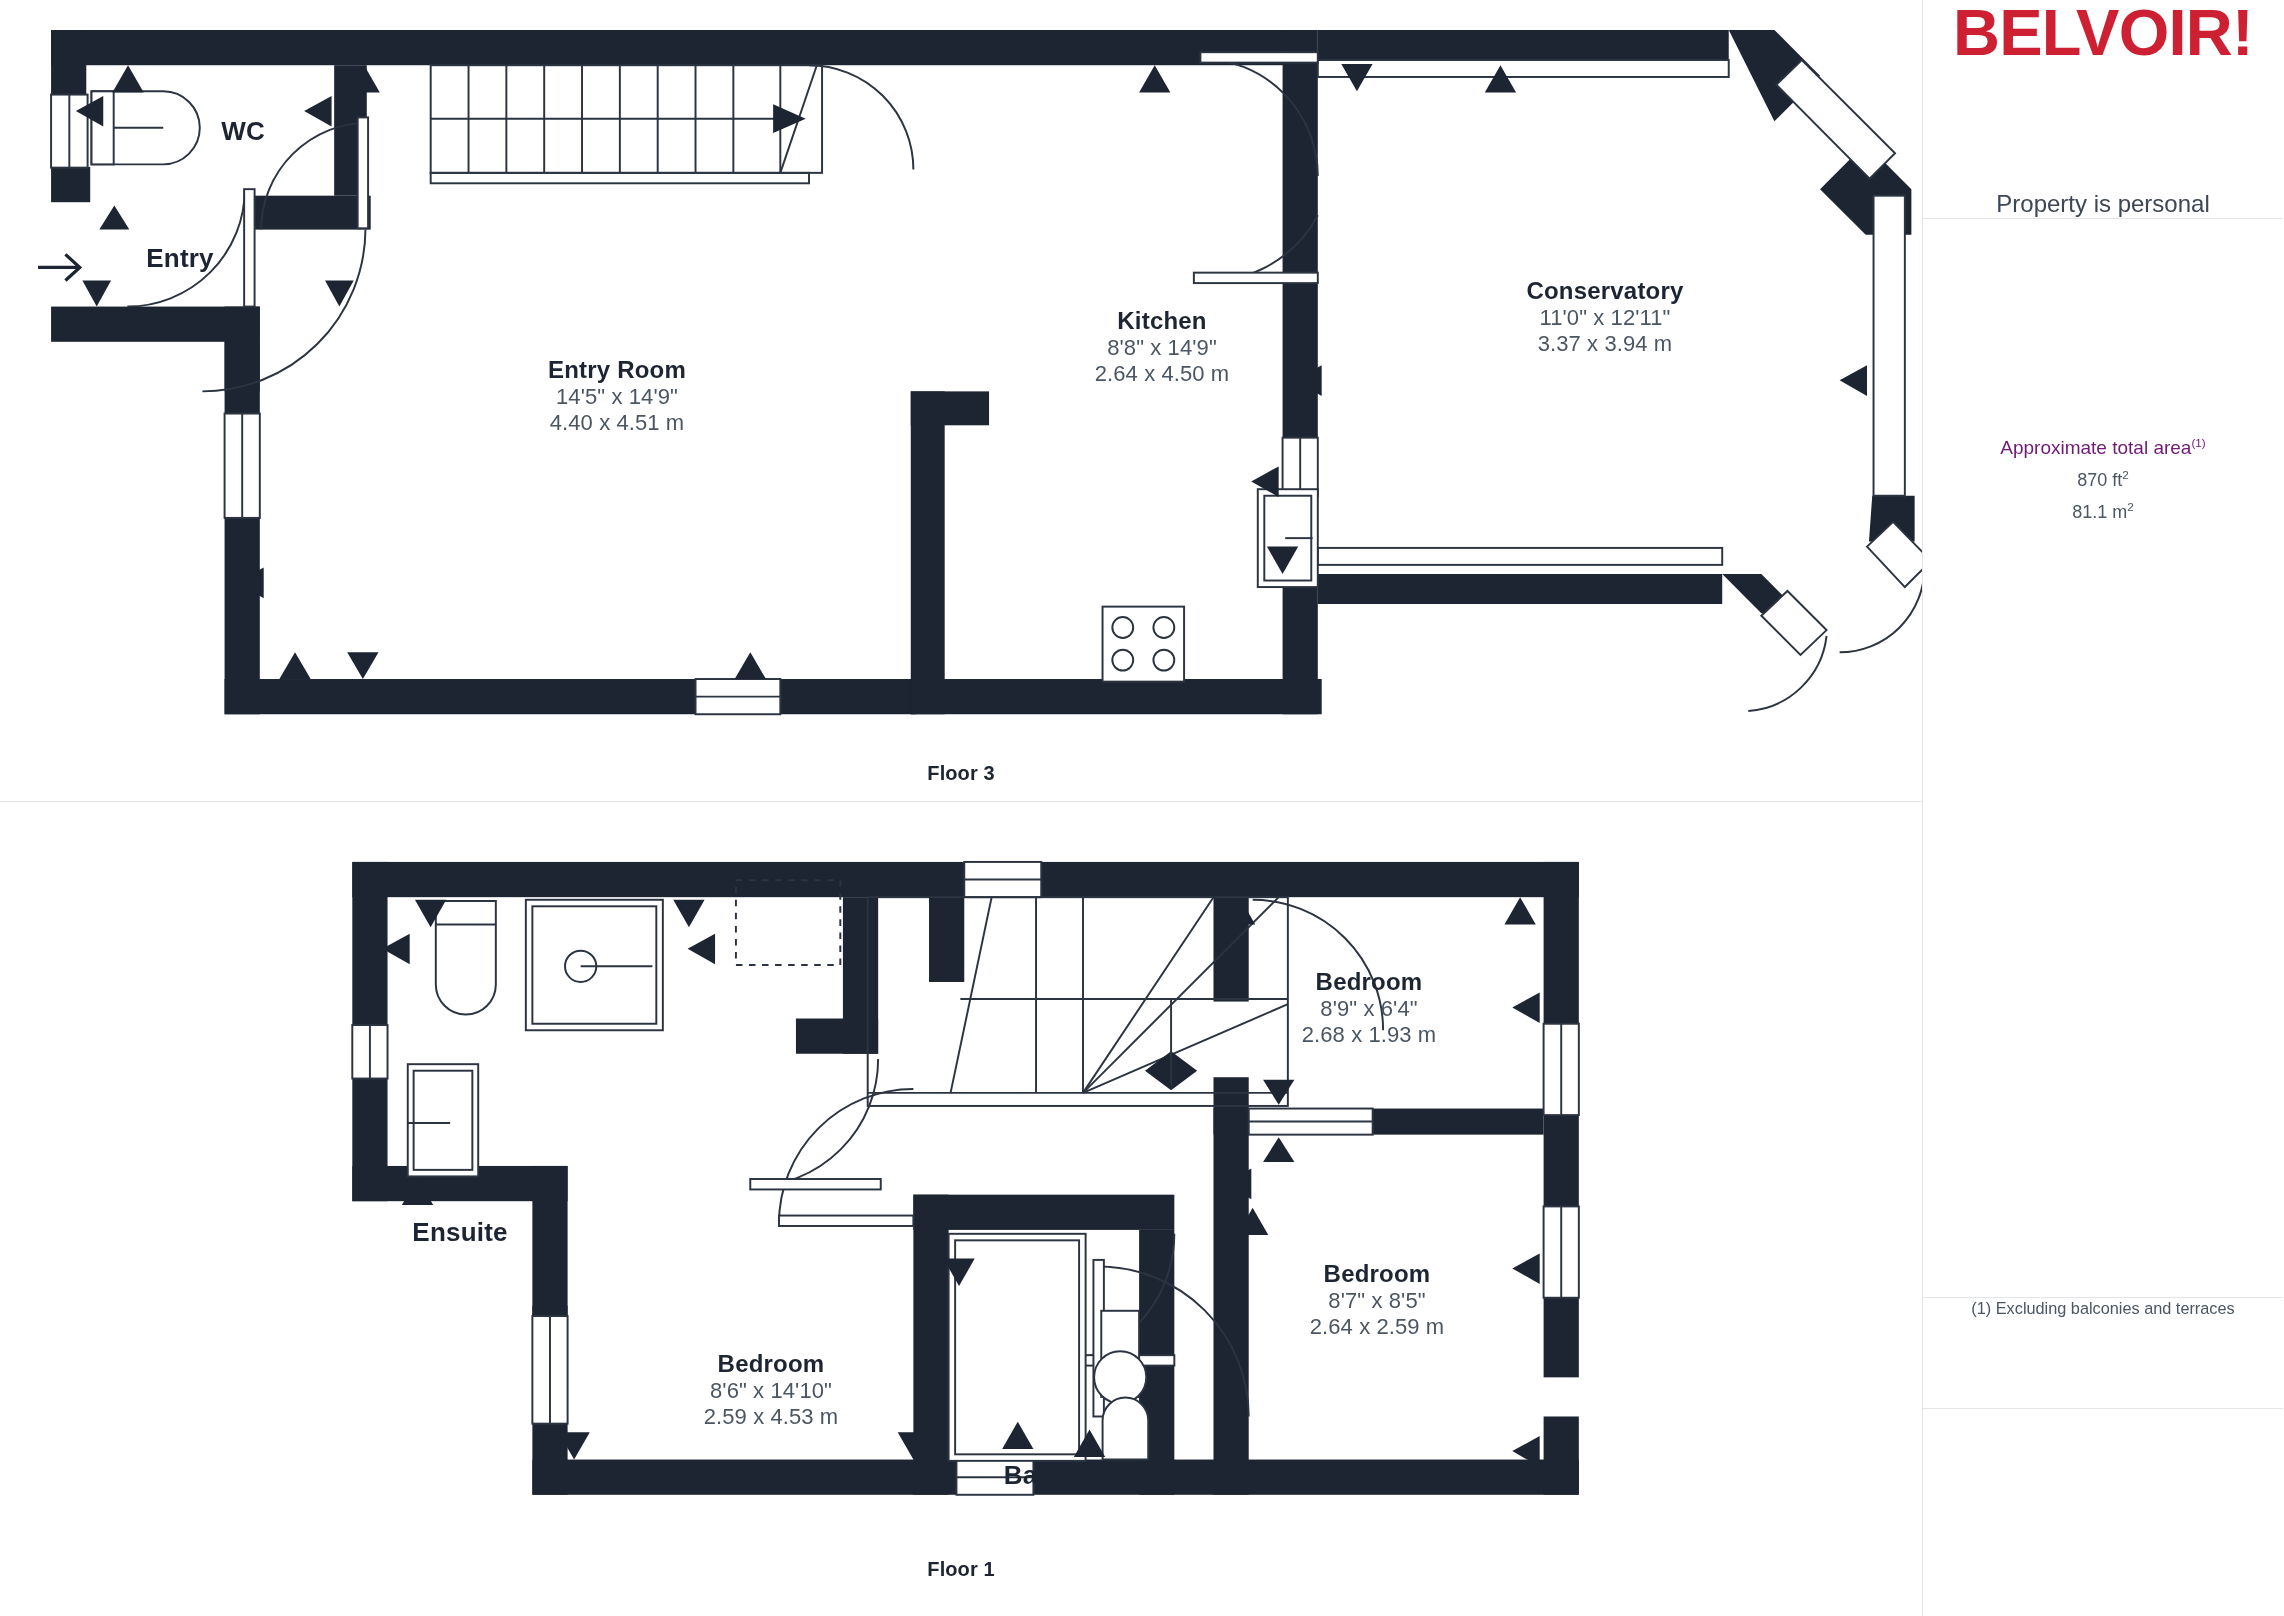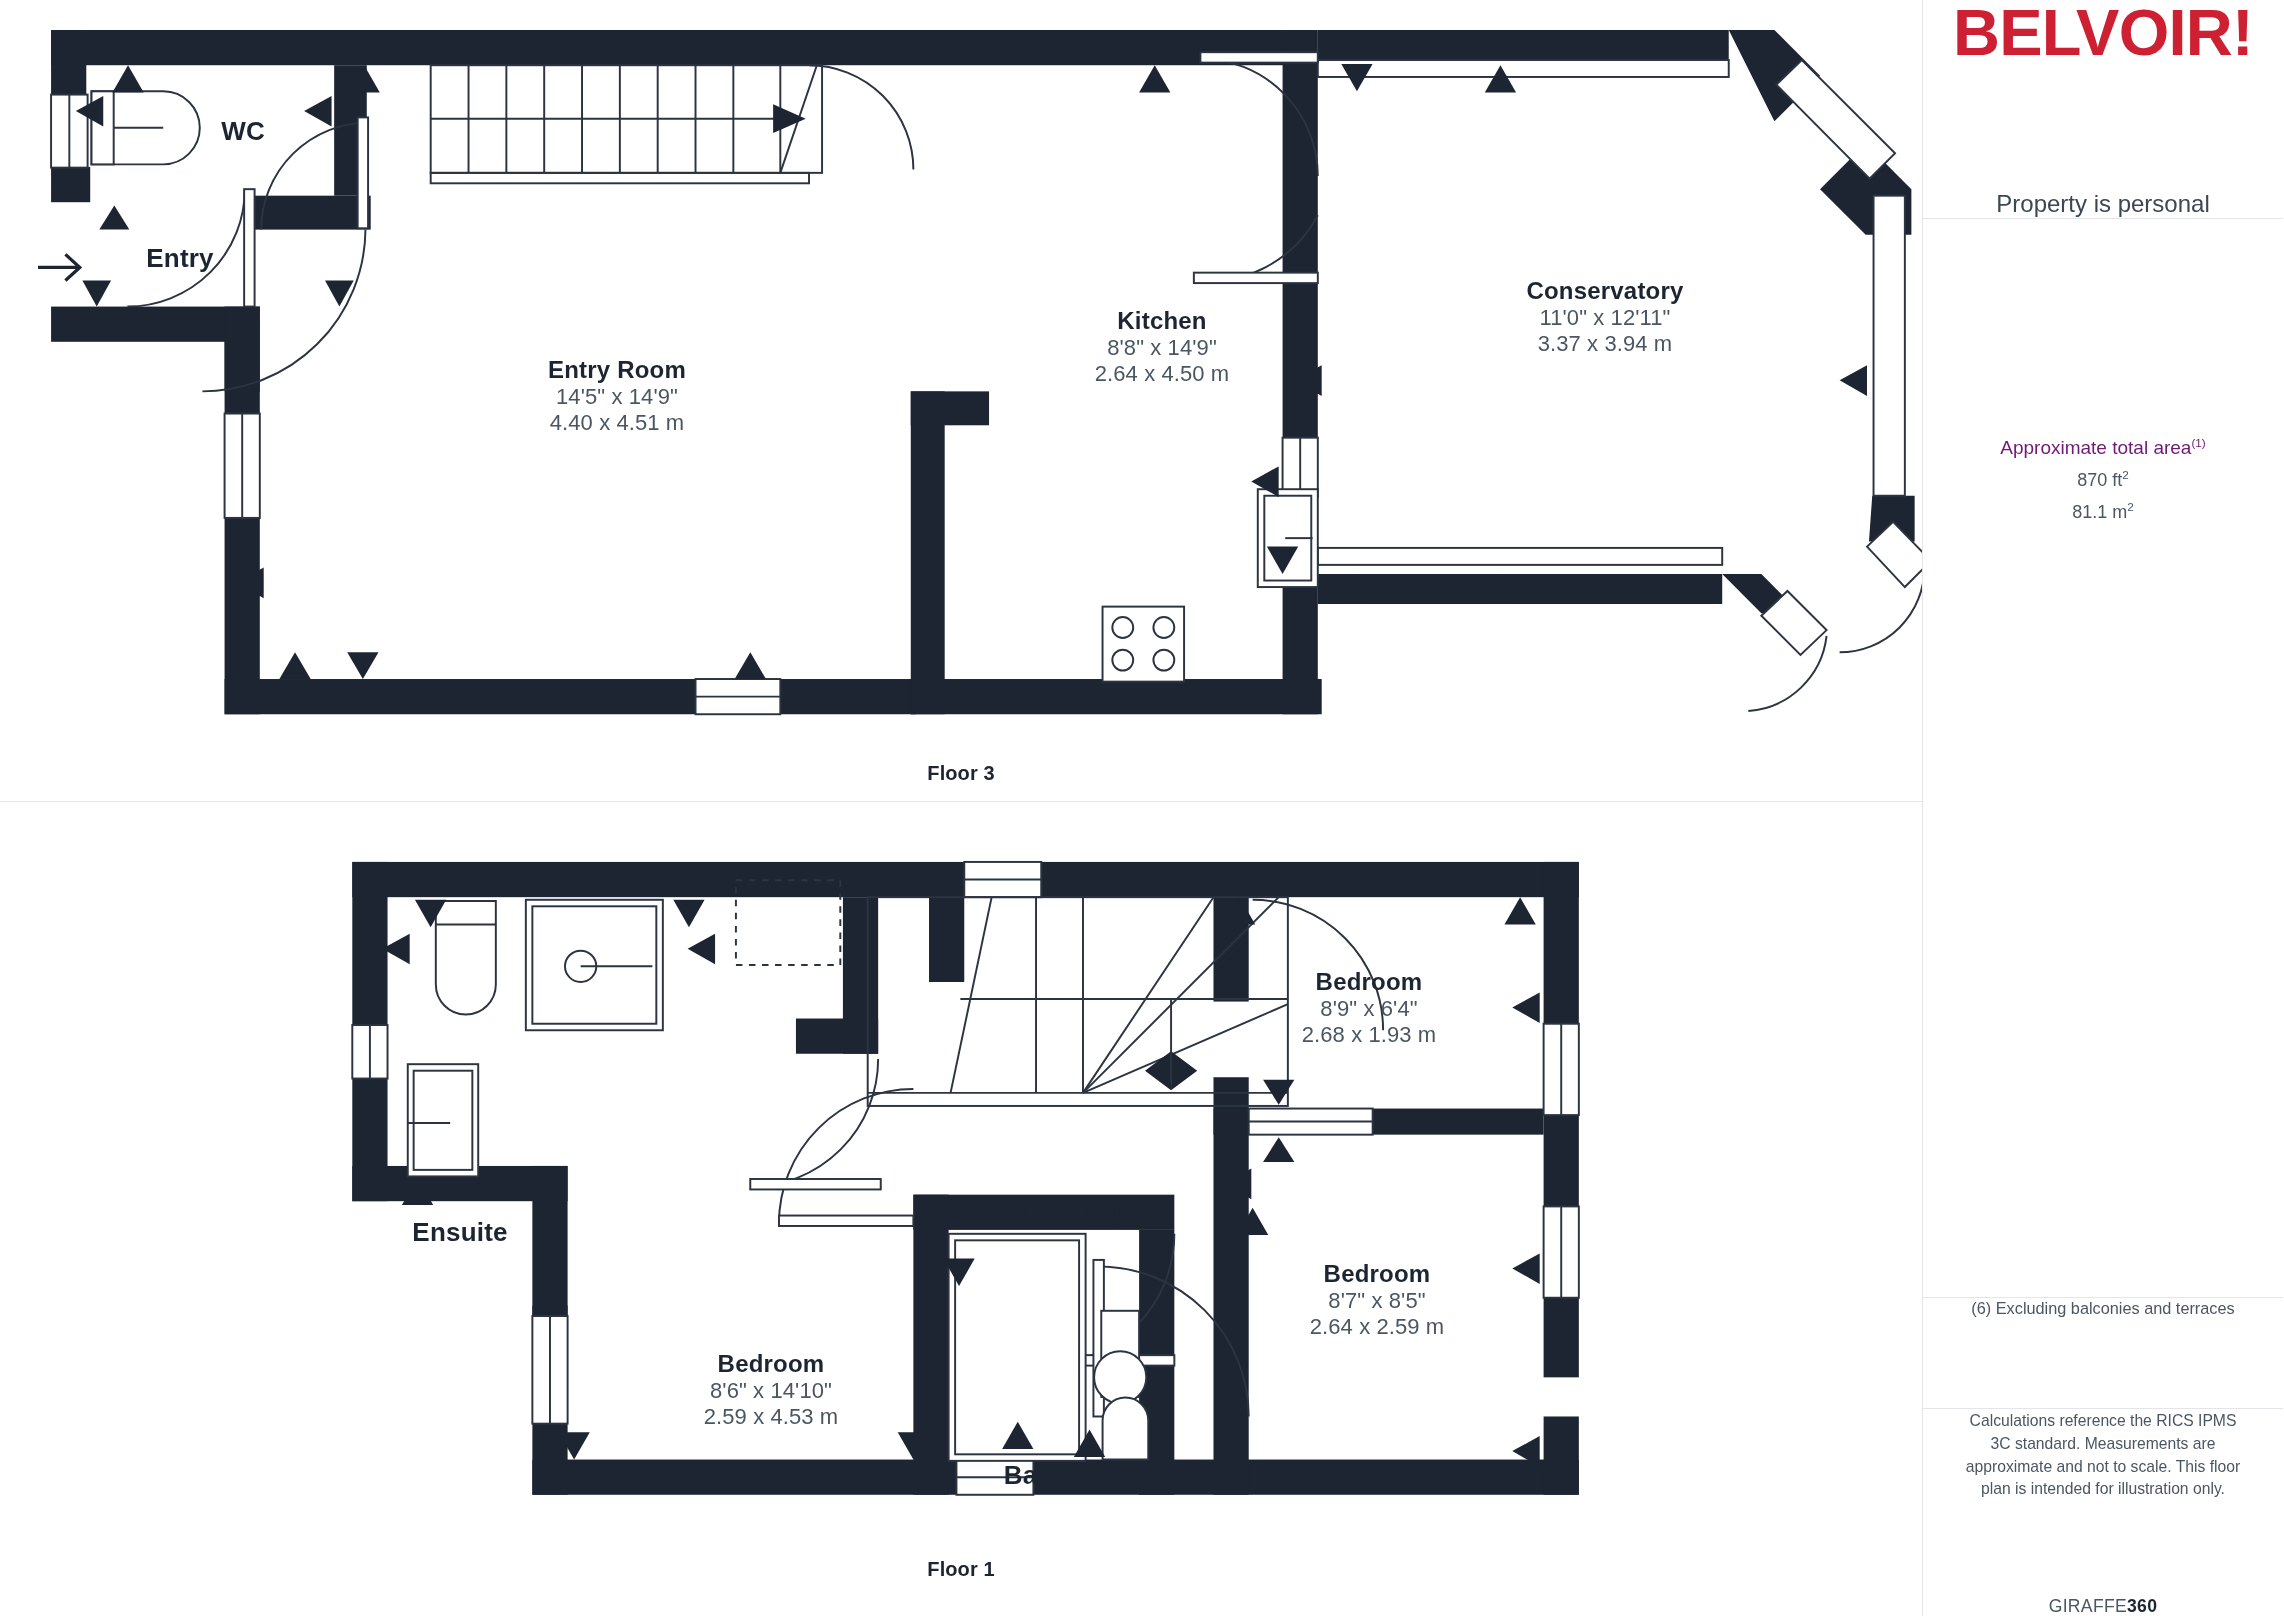--- a/index.html
+++ b/index.html
@@ -542,24 +542,18 @@
         <div class="area-val">
           <span>870 ft</span><sup>2</sup>
         </div>
         <div class="area-val">
           <span>81.1 m</span><sup>2</sup>
         </div>
       </div>
     </div>
 
     <div class="sb-cell" id="sb-note">
-      <div class="note-text">(6) Excluding balconies and terraces</div>
+      <div class="note-text">(1) Excluding balconies and terraces</div>
     </div>
 
-    <div class="sb-cell" id="sb-legal">
-      <div class="legal-text">Calculations reference the RICS IPMS 3C standard. Measurements are approximate and not to scale. This floor plan is intended for illustration only.</div>
-      <div class="giraffe">
-        <span>GIRAFFE</span><b>360</b>
-      </div>
-    </div>
   </div>
 </div>
 
 
 </body></html>

